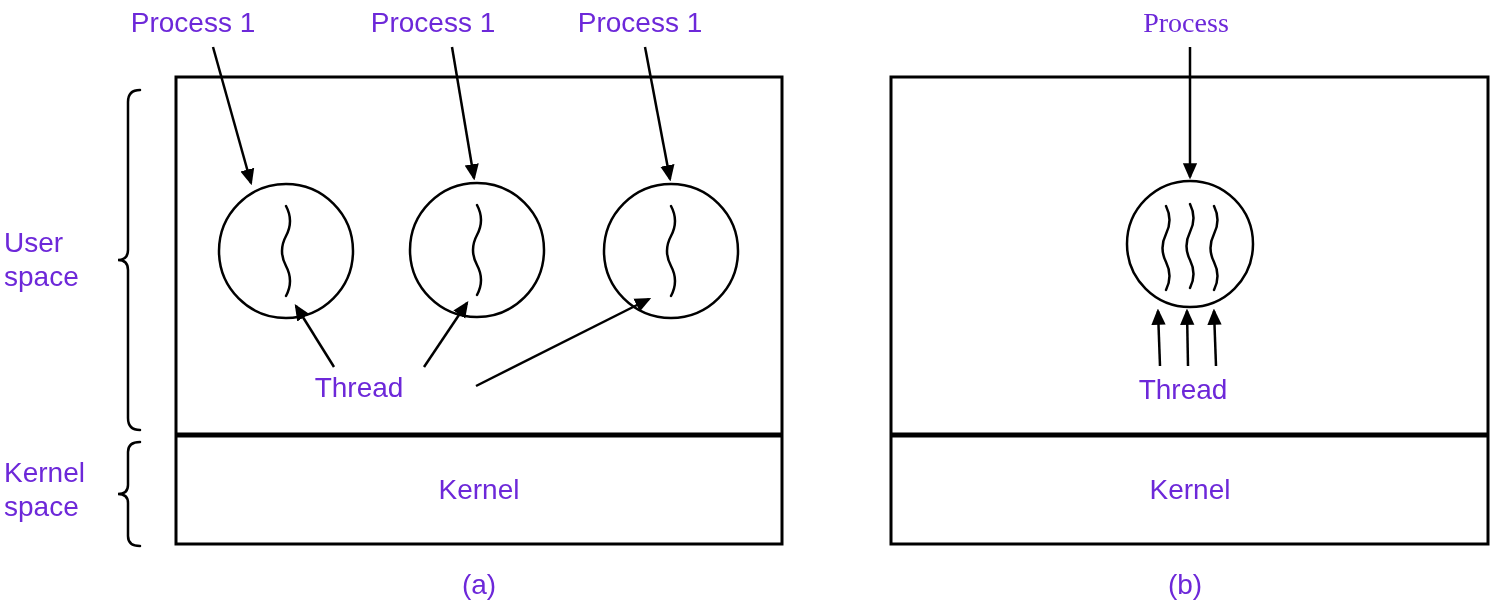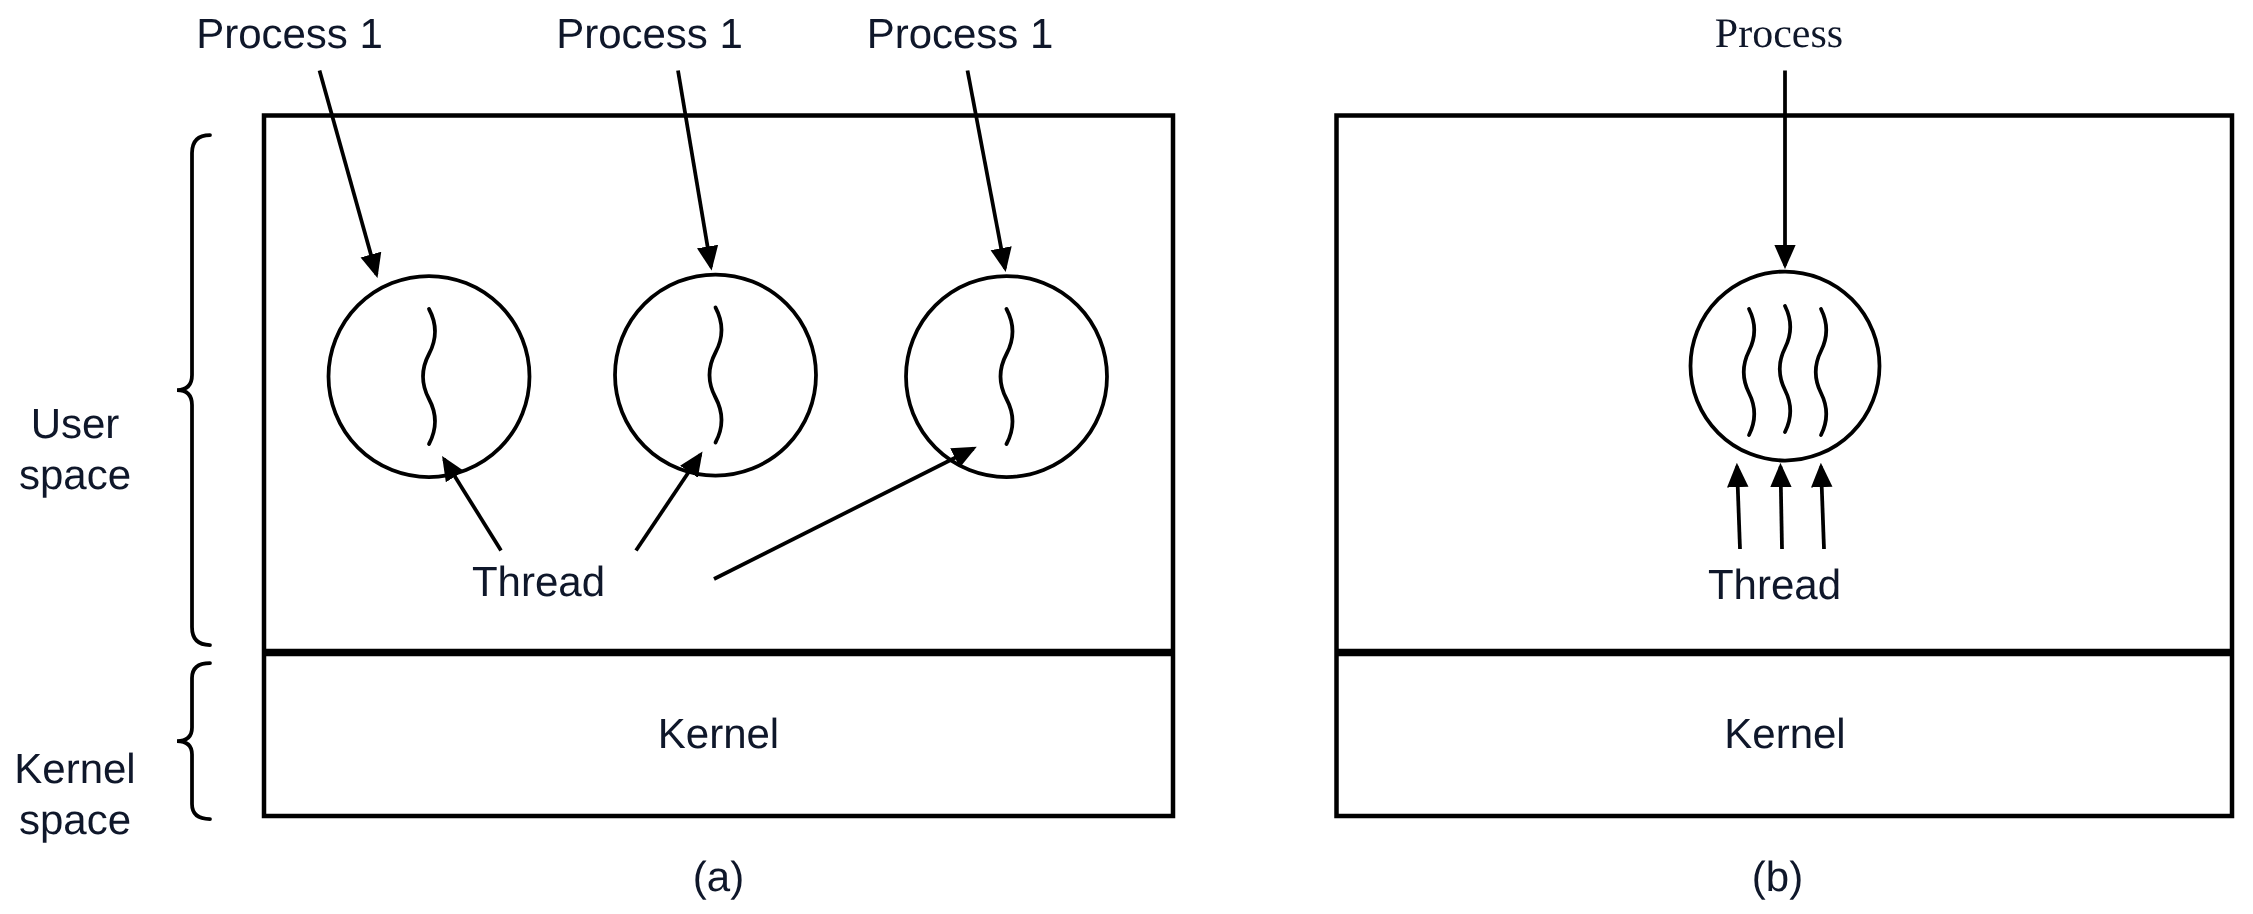--- a/index.html
+++ b/index.html
@@ -6,37 +6,37 @@
     margin: 0;
     padding: 0;
     background: #ffffff;
   }
   .figure {
     position: relative;
     width: 1502px;
     height: 609px;
     background: #ffffff;
     font-family: "Liberation Sans", "DejaVu Sans", sans-serif;
-    color: #0f172a;
+    color: #6d28d9;
     overflow: hidden;
   }
   .shapes {
     position: absolute;
     left: 0;
     top: 0;
   }
   .label {
     position: absolute;
     font-size: 28px;
     line-height: 1.22;
     white-space: nowrap;
   }
   .center-x { transform: translateX(-50%); }
   .center-xy { transform: translate(-50%, -50%); }
-  .stack { text-align: center; white-space: normal; margin-top: 40px; }
+  .stack { white-space: normal; }
   .stack span { display: block; }
 </style>
 </head>
 <body>
 
 <div class="figure">
 
   <svg class="shapes" width="1502" height="609" viewBox="0 0 1502 609">
     <defs>
       <marker id="arrow" viewBox="0 0 10 10" refX="8.5" refY="5" markerWidth="6.5" markerHeight="6.5" orient="auto-start-reverse">

